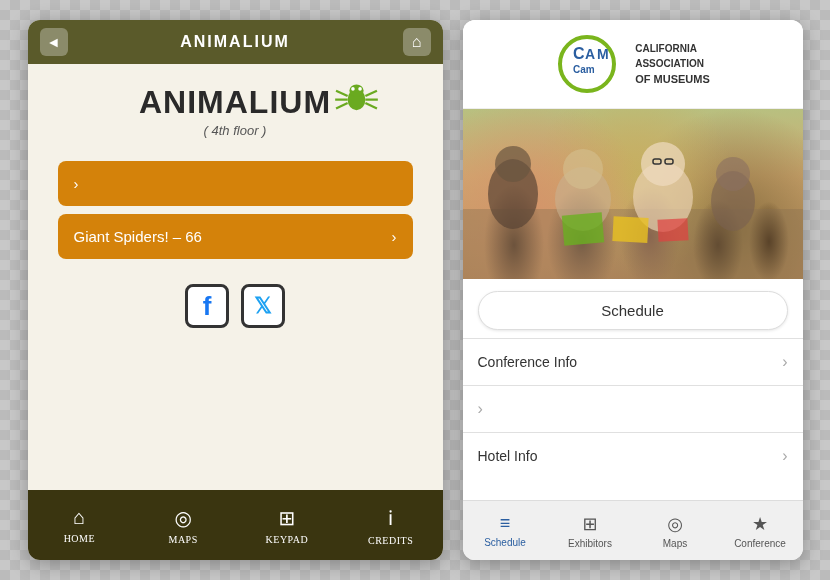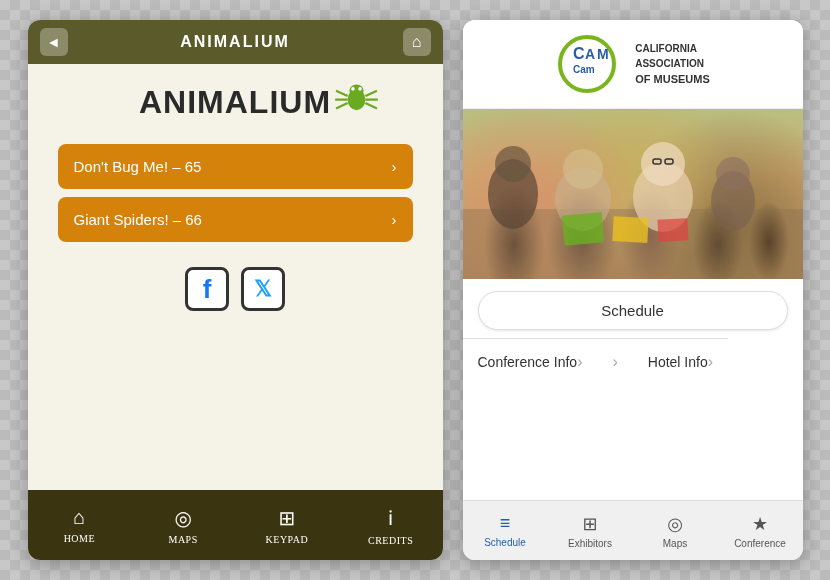--- a/index.html
+++ b/index.html
@@ -289,20 +289,21 @@
       padding: 10px;
       text-align: center;
       font-size: 15px;
       color: #333;
       cursor: pointer;
       box-shadow: 0 1px 3px rgba(0,0,0,0.1);
     }
 
     .right-menu-items {
       display: flex;
+      flex-direction: column;
       gap: 0;
       padding: 0 0;
       text-align: center;
     }
 
     .right-menu-item {
       padding: 14px 15px;
       display: flex;
       align-items: center;
       justify-content: space-between;
@@ -378,25 +379,25 @@
             <line x1="15" y1="18" x2="2" y2="12" stroke="#6aaa20" stroke-width="2.5"></line>
             <line x1="15" y1="22" x2="1" y2="22" stroke="#6aaa20" stroke-width="2.5"></line>
             <line x1="15" y1="26" x2="2" y2="32" stroke="#6aaa20" stroke-width="2.5"></line>
             <line x1="35" y1="18" x2="48" y2="12" stroke="#6aaa20" stroke-width="2.5"></line>
             <line x1="35" y1="22" x2="49" y2="22" stroke="#6aaa20" stroke-width="2.5"></line>
             <line x1="35" y1="26" x2="48" y2="32" stroke="#6aaa20" stroke-width="2.5"></line>
             <circle cx="21" cy="10" r="2" fill="#fff"></circle>
             <circle cx="29" cy="10" r="2" fill="#fff"></circle>
           </svg>
         </div>
+        <div class="animalium-subtitle">( 4th floor )</div>
       </div>
 
       <div class="menu-items">
         <div class="menu-item">
-          <span>Don't Bug Me! – 65</span>
           <span>›</span>
         </div>
         <div class="menu-item">
           <span>Giant Spiders! – 66</span>
           <span>›</span>
         </div>
       </div>
 
       <div class="social-icons">
         <div class="social-btn">

